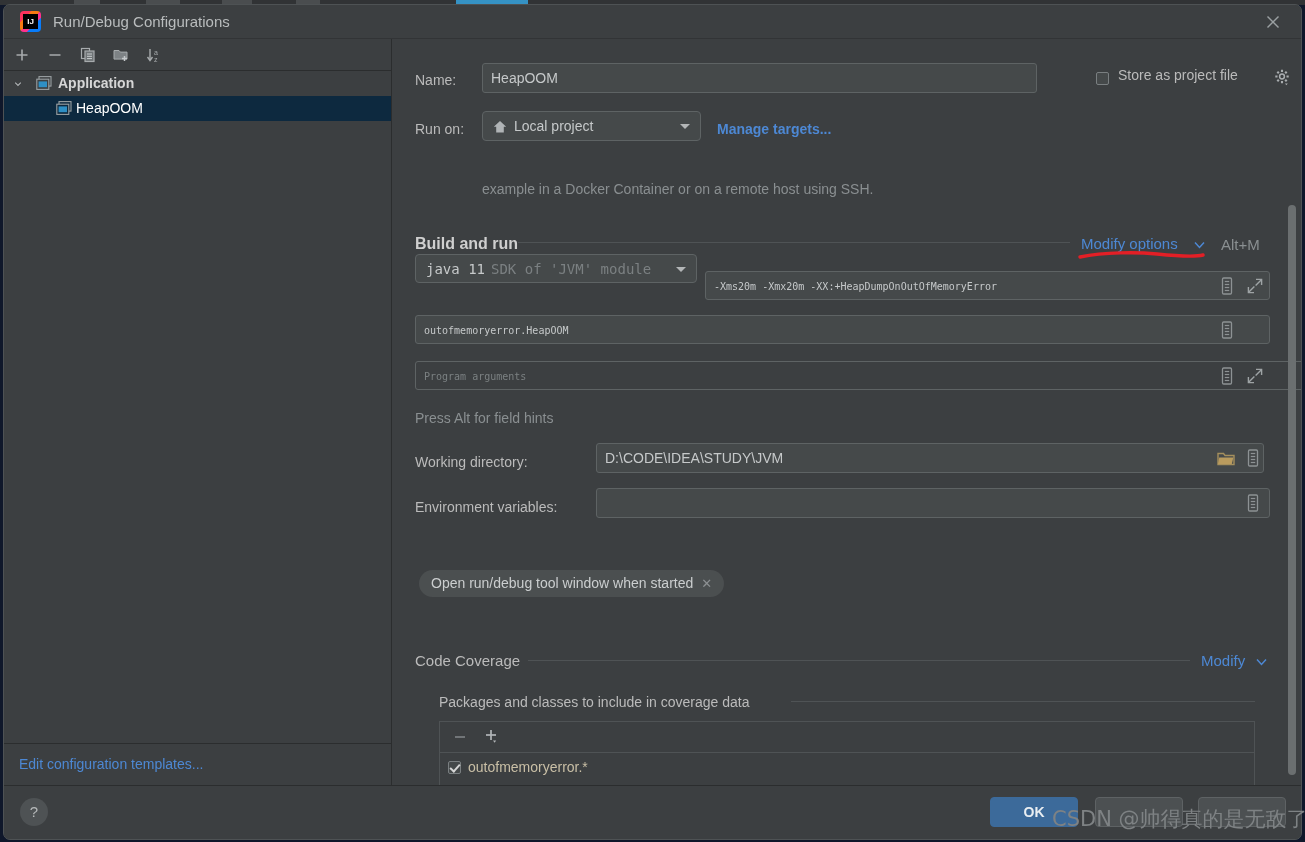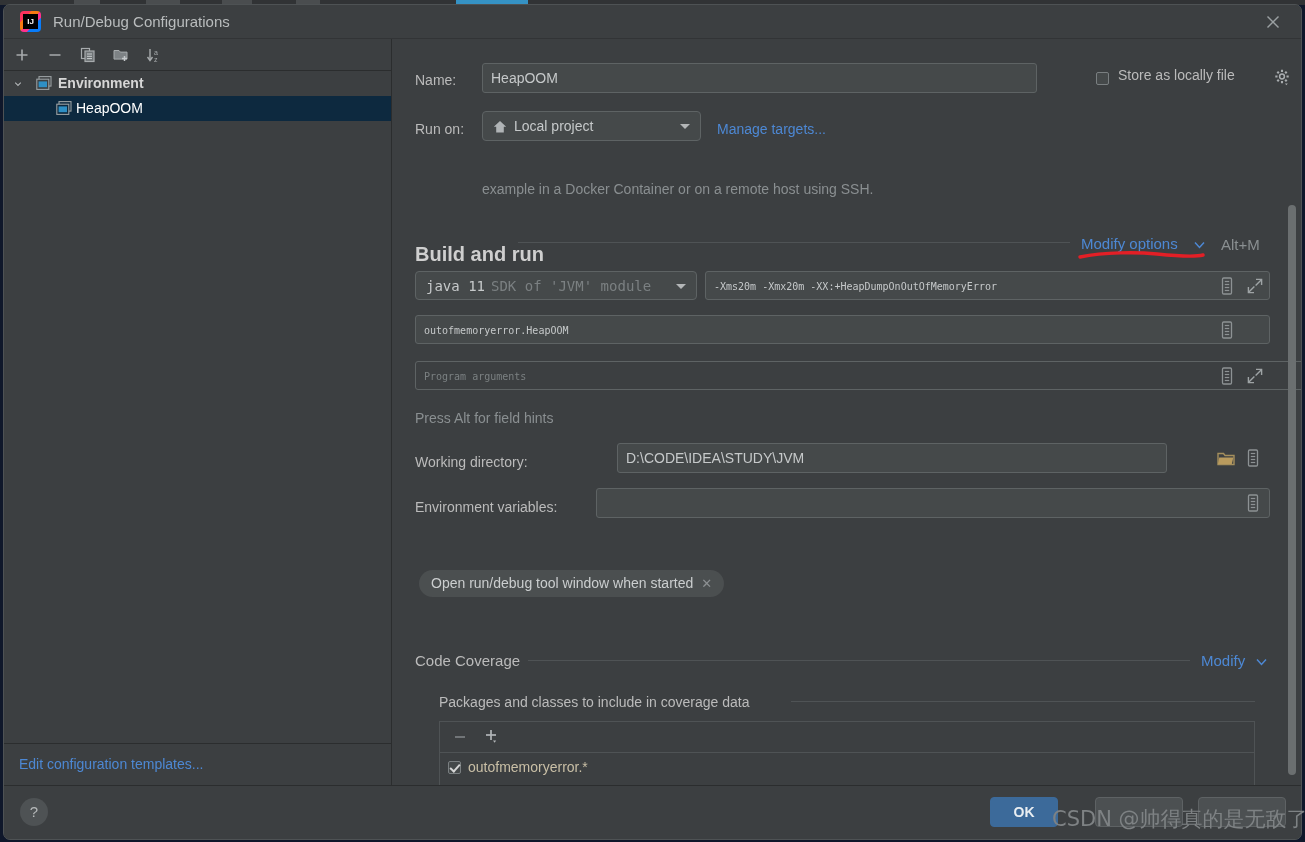--- a/index.html
+++ b/index.html
@@ -236,25 +236,24 @@
   }
 
   .fieldicon {
     position: absolute;
     cursor: default;
   }
 
   
   .section-title {
     position: absolute;
-    font-size: 20px;
+    font-size: 16px;
     color: #cfcfcf;
     font-weight: bold;
     white-space: nowrap;
-    margin-top: 8px;
   }
   .rule {
     position: absolute;
     height: 1px;
     background: #4f5355;
   }
 
   .chip {
     position: absolute;
     box-sizing: border-box;
@@ -447,21 +446,21 @@
       <div class="tree">
         <div class="tree-row group">
           <svg class="tw-chevron" viewBox="0 0 10 10">
             <path d="M1.5 3.2L5 6.8L8.5 3.2" fill="none" stroke="#b0b4b6" stroke-width="1.4"></path>
           </svg>
           <svg class="cfg-icon" style="left:32px;" viewBox="0 0 16 15">
             <rect x="3" y="0.6" width="12" height="9.5" fill="#3c3f41" stroke="#9aa0a2" stroke-width="1.1"></rect>
             <rect x="0.8" y="3.2" width="12" height="10.2" fill="#3c3f41" stroke="#9aa0a2" stroke-width="1.1"></rect>
             <rect x="2.6" y="5.4" width="8.4" height="5.8" fill="#2e8fc4"></rect>
           </svg>
-          <span class="tree-label" style="left:54px;">Environment</span>
+          <span class="tree-label" style="left:54px;">Application</span>
         </div>
         <div class="tree-row selected">
           <svg class="cfg-icon" style="left:52px;" viewBox="0 0 16 15">
             <rect x="3" y="0.6" width="12" height="9.5" fill="#0d293f" stroke="#9aa0a2" stroke-width="1.1"></rect>
             <rect x="0.8" y="3.2" width="12" height="10.2" fill="#0d293f" stroke="#9aa0a2" stroke-width="1.1"></rect>
             <rect x="2.6" y="5.4" width="8.4" height="5.8" fill="#2e8fc4"></rect>
           </svg>
           <span class="tree-label" style="left:72px;">HeapOOM</span>
         </div>
       </div>
@@ -473,21 +472,21 @@
 
     <div class="content">
 
       <span class="lbl" style="left:22px; top:33px;">Name:</span>
       <div class="field" style="left:89px; top:24px; width:555px; height:30px;">
         <span class="ftext">HeapOOM</span>
       </div>
 
       <div style="position:absolute; left:703px; top:32px;">
         <span class="cbox" style="left:0; top:1px;"></span>
-        <span class="lbl" style="left:22px; top:-4px;">Store as locally file</span>
+        <span class="lbl" style="left:22px; top:-4px;">Store as project file</span>
         <svg style="position:absolute; left:178px; top:-2px;" width="17" height="17" viewBox="0 0 17 17">
           <circle cx="8" cy="7.5" r="2.4" fill="none" stroke="#a9adaf" stroke-width="1.5"></circle>
           <g stroke="#a9adaf" stroke-width="2.1">
             <line x1="8" y1="0.8" x2="8" y2="3"></line>
             <line x1="8" y1="12" x2="8" y2="14.2"></line>
             <line x1="1.3" y1="7.5" x2="3.5" y2="7.5"></line>
             <line x1="12.5" y1="7.5" x2="14.7" y2="7.5"></line>
             <line x1="3.3" y1="2.8" x2="4.8" y2="4.3"></line>
             <line x1="11.2" y1="10.7" x2="12.7" y2="12.2"></line>
             <line x1="12.7" y1="2.8" x2="11.2" y2="4.3"></line>
@@ -498,38 +497,38 @@
       </div>
 
       <span class="lbl" style="left:22px; top:82px;">Run on:</span>
       <div class="combo" style="left:89px; top:72px; width:219px; height:30px;">
         <svg style="position:absolute; left:9px; top:7px;" width="16" height="16" viewBox="0 0 16 16">
           <path d="M8 2L14.2 7.8H11.8V13.6H4.2V7.8H1.8z" fill="#b0b4b6"></path>
         </svg>
         <span class="ctext" style="left:31px;">Local project</span>
         <span class="arrow"></span>
       </div>
-      <span class="link" style="position:absolute; left:324px; top:82px;">Manage targets...</span>
+      <span class="link" style="position:absolute; left:324px; top:82px;font-weight:bold;">Manage targets...</span>
 
       <span class="lbl muted" style="left:89px; top:142px;">example in a Docker Container or on a remote host using SSH.</span>
 
       <span class="section-title" style="left:22px; top:196px;">Build and run</span>
       <div class="rule" style="left:125px; top:203px; width:552px;"></div>
 
       <span class="link" style="position:absolute; left:688px; top:196px; font-size:15px;">Modify options</span>
       <svg style="position:absolute; left:801px; top:202px;" width="11" height="8" viewBox="0 0 11 8">
         <path d="M1 1.6L5.5 6.4L10 1.6" fill="none" stroke="#4d88d4" stroke-width="1.5"></path>
       </svg>
       <span class="lbl muted" style="left:828px; top:197px; font-size:15px;">Alt+M</span>
 
       <svg class="annot-underline" style="left:684px; top:210px;" width="130" height="13" viewBox="0 0 130 13">
         <path d="M3 8 C 28 3, 60 3, 80 5 C 100 7, 118 8, 126 6" fill="none" stroke="#e31f26" stroke-width="3.4" stroke-linecap="round"></path>
       </svg>
 
-      <div class="combo mono" style="left:22px; top:232px; width:282px; height:29px;">
+      <div class="combo mono" style="left:22px; top:215px; width:282px; height:29px;">
         <span class="ctext" style="left:10px;">
           <span>java 11</span><span class="placeholder" style="margin-left:6px;">SDK of 'JVM' module</span>
         </span>
         <span class="arrow"></span>
       </div>
 
       <div class="field mono" style="left:312px; top:232px; width:565px; height:29px;">
         <span class="ftext">-Xms20m -Xmx20m -XX:+HeapDumpOnOutOfMemoryError</span>
       </div>
       <svg class="fieldicon" style="left:826px; top:238px;" width="16" height="18" viewBox="0 0 16 18">
@@ -570,21 +569,21 @@
       <svg class="fieldicon" style="left:854px; top:329px;" width="16" height="16" viewBox="0 0 16 16">
         <path d="M9 1.4H14.6V7" fill="none" stroke="#9ea3a5" stroke-width="1.4"></path>
         <line x1="14.6" y1="1.4" x2="8.6" y2="7.4" stroke="#9ea3a5" stroke-width="1.4"></line>
         <path d="M7 14.6H1.4V9" fill="none" stroke="#9ea3a5" stroke-width="1.4"></path>
         <line x1="1.4" y1="14.6" x2="7.4" y2="8.6" stroke="#9ea3a5" stroke-width="1.4"></line>
       </svg>
 
       <span class="lbl muted" style="left:22px; top:371px;">Press Alt for field hints</span>
 
       <span class="lbl" style="left:22px; top:415px;">Working directory:</span>
-      <div class="field" style="left:203px; top:404px; width:550px; height:30px;margin-left:21px;">
+      <div class="field" style="left:203px; top:404px; width:668px; height:30px;">
         <span class="ftext">D:\CODE\IDEA\STUDY\JVM</span>
       </div>
       <svg class="fieldicon" style="left:824px; top:412px;" width="18" height="16" viewBox="0 0 18 16">
         <path d="M1 2.5h5.5l1.5 2H17v9H1z" fill="none" stroke="#a58f5d" stroke-width="1.4"></path>
         <path d="M2.2 6.5H16.4L14.8 13H1z" fill="#b99b5e"></path>
       </svg>
       <svg class="fieldicon" style="left:852px; top:410px;" width="16" height="18" viewBox="0 0 16 18">
         <rect x="3.5" y="1" width="9" height="16" rx="1.2" fill="none" stroke="#8d9294" stroke-width="1.3"></rect>
         <line x1="5.8" y1="4.5" x2="10.2" y2="4.5" stroke="#8d9294" stroke-width="1.2"></line>
         <line x1="5.8" y1="7.5" x2="10.2" y2="7.5" stroke="#8d9294" stroke-width="1.2"></line>
@@ -640,21 +639,21 @@
         </div>
       </div>
 
       <div class="vscroll" style="top:166px; height:570px;"></div>
     </div>
 
     <div class="bottombar">
       <div class="help-btn">
         <span>?</span>
       </div>
-      <div class="btn primary" style="left:986px; top:11px; width:68px;">
+      <div class="btn primary" style="left:986px; top:11px; width:88px;">
         <span>OK</span>
       </div>
       <div class="btn" style="left:1091px; top:11px; width:88px;">
         <span></span>
       </div>
       <div class="btn" style="left:1194px; top:11px; width:88px;">
         <span></span>
       </div>
     </div>
 

